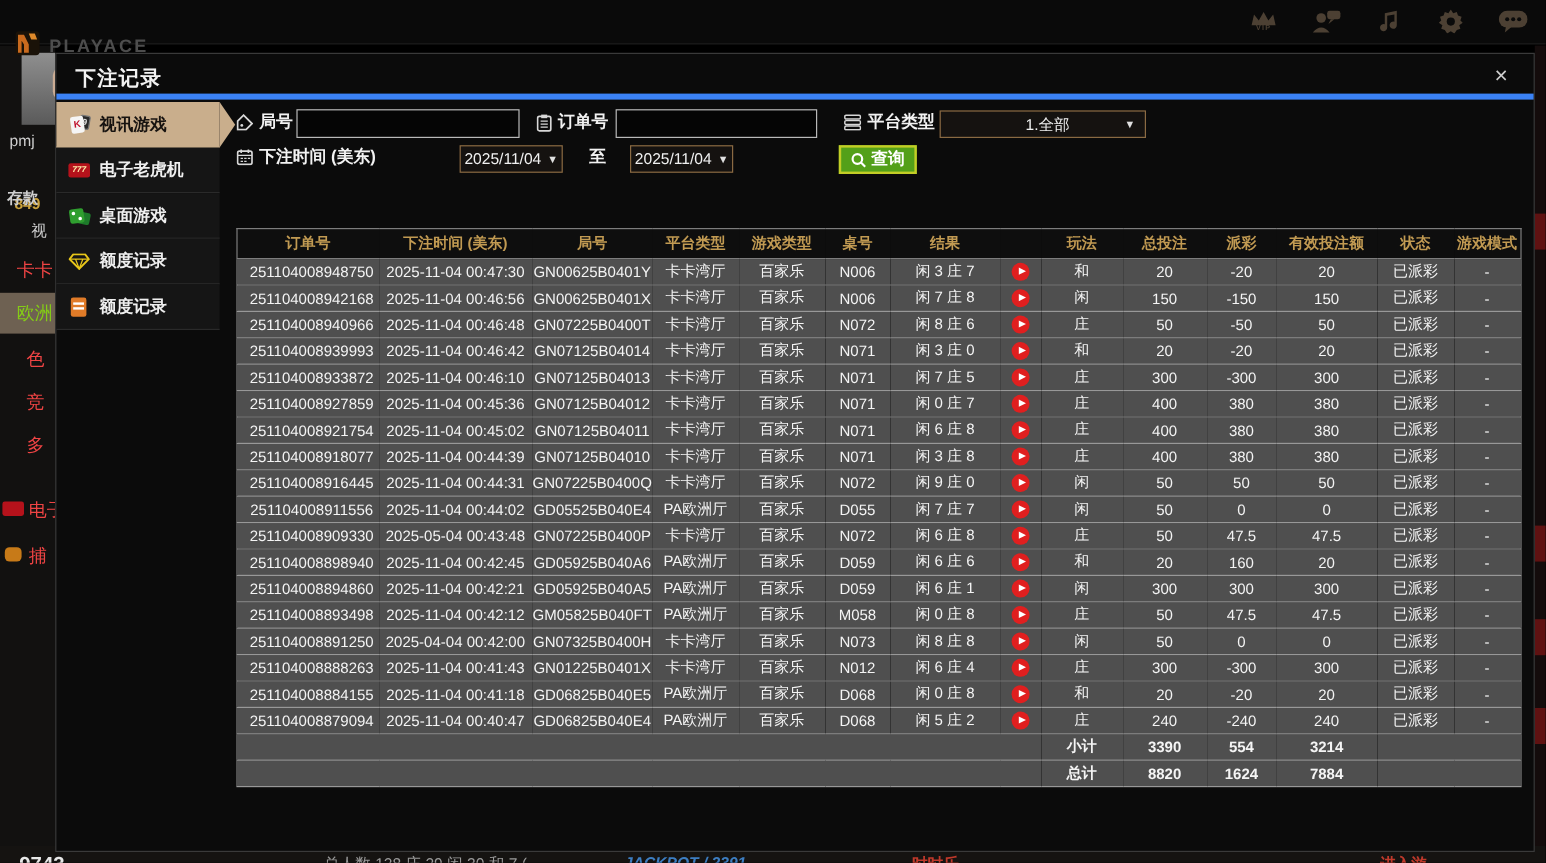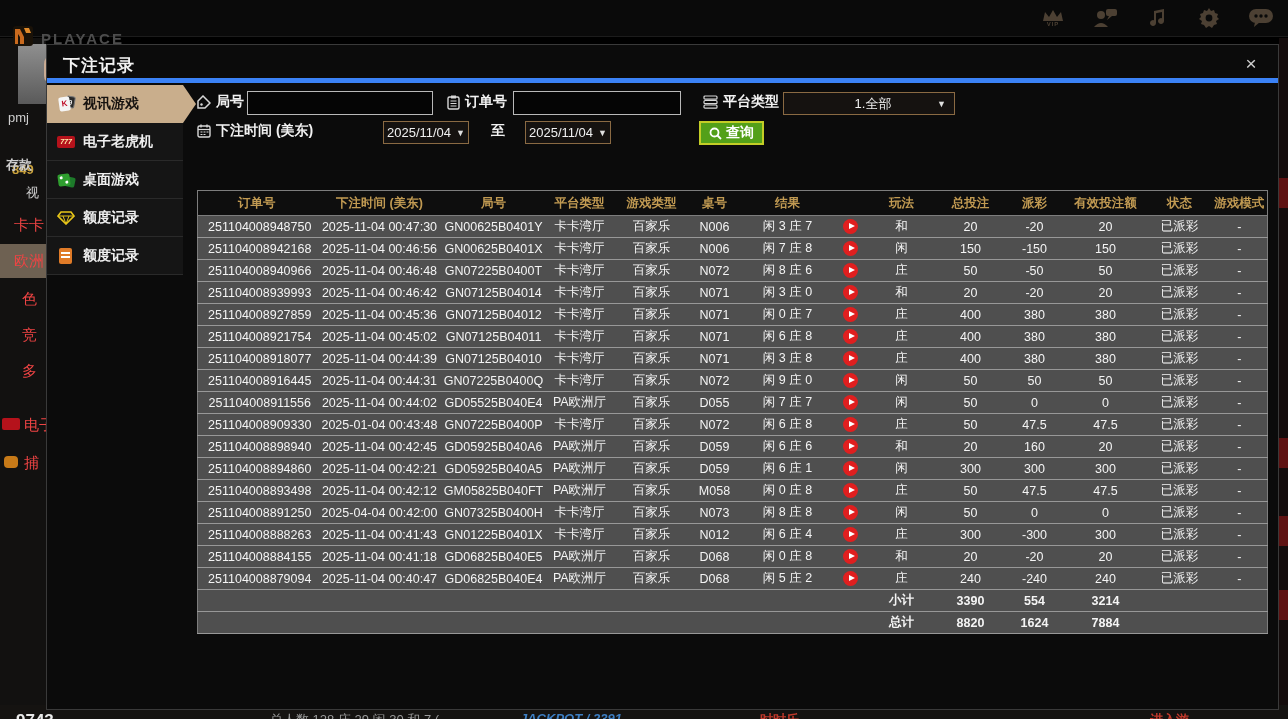--- a/index.html
+++ b/index.html
@@ -127,21 +127,21 @@
 </div>
 
 <div id="bg-left">
   <div id="avatar"></div>
   <div class="bgl white" style="top:72px; left:8px;">pmj</div>
   <div class="bgl gold" style="top:88px; left:12px;margin-top:36px;">849</div>
   <div class="bgl white" style="top:118px; left:6px;font-weight:bold;">存款</div>
   <div class="bgl white" style="top:146px; left:26px;">视</div>
   <div class="bg-hl" style="top:206px;"></div>
   <div class="bgl" style="top:178px; left:14px; font-size:15px;">卡卡</div>
-  <div class="bgl" style="top:214px; left:14px; font-size:15px; color:#ef4444;">欧洲</div>
+  <div class="bgl" style="top:214px; left:14px; font-size:15px; color:#84cc16;">欧洲</div>
   <div class="bgl" style="top:252px; left:22px; font-size:15px;">色</div>
   <div class="bgl" style="top:288px; left:22px; font-size:15px;">竞</div>
   <div class="bgl" style="top:324px; left:22px; font-size:15px;">多</div>
   <div class="bgl" style="top:378px; left:24px; font-size:15px;">电子</div>
   <div class="slot777" style="position:absolute; left:2px; top:380px;"></div>
   <div class="bgl" style="top:416px; left:24px; font-size:15px;">捕</div>
   <div style="position:absolute; left:4px; top:418px; width:14px; height:12px; background:#c77a18; border-radius:4px;"></div>
 </div>
 
 <div id="bg-bottom">
@@ -357,20 +357,36 @@
             <td class="col-result">闲 3 庄 0</td>
             <td class="col-play"><span class="play-btn"><span class="play-tri"></span></span></td>
             <td class="col-bet_type">和</td>
             <td class="col-bet">20</td>
             <td class="col-payout pay-green">-20</td>
             <td class="col-valid">20</td>
             <td class="col-status status-green">已派彩</td>
             <td class="col-mode">-</td>
           </tr>
           <tr>
+            <td class="col-order">251104008933872</td>
+            <td class="col-time">2025-11-04 00:46:10</td>
+            <td class="col-round">GN07125B04013</td>
+            <td class="col-hall">卡卡湾厅</td>
+            <td class="col-game">百家乐</td>
+            <td class="col-table">N071</td>
+            <td class="col-result">闲 7 庄 5</td>
+            <td class="col-play"><span class="play-btn"><span class="play-tri"></span></span></td>
+            <td class="col-bet_type">庄</td>
+            <td class="col-bet">300</td>
+            <td class="col-payout pay-green">-300</td>
+            <td class="col-valid">300</td>
+            <td class="col-status status-green">已派彩</td>
+            <td class="col-mode">-</td>
+          </tr>
+          <tr>
             <td class="col-order">251104008927859</td>
             <td class="col-time">2025-11-04 00:45:36</td>
             <td class="col-round">GN07125B04012</td>
             <td class="col-hall">卡卡湾厅</td>
             <td class="col-game">百家乐</td>
             <td class="col-table">N071</td>
             <td class="col-result">闲 0 庄 7</td>
             <td class="col-play"><span class="play-btn"><span class="play-tri"></span></span></td>
             <td class="col-bet_type">庄</td>
             <td class="col-bet">400</td>
@@ -438,21 +454,21 @@
             <td class="col-play"><span class="play-btn"><span class="play-tri"></span></span></td>
             <td class="col-bet_type">闲</td>
             <td class="col-bet">50</td>
             <td class="col-payout pay-white">0</td>
             <td class="col-valid">0</td>
             <td class="col-status status-green">已派彩</td>
             <td class="col-mode">-</td>
           </tr>
           <tr>
             <td class="col-order">251104008909330</td>
-            <td class="col-time">2025-01-04 00:43:48</td>
+            <td class="col-time">2025-05-04 00:43:48</td>
             <td class="col-round">GN07225B0400P</td>
             <td class="col-hall">卡卡湾厅</td>
             <td class="col-game">百家乐</td>
             <td class="col-table">N072</td>
             <td class="col-result">闲 6 庄 8</td>
             <td class="col-play"><span class="play-btn"><span class="play-tri"></span></span></td>
             <td class="col-bet_type">庄</td>
             <td class="col-bet">50</td>
             <td class="col-payout pay-red">47.5</td>
             <td class="col-valid">47.5</td>

